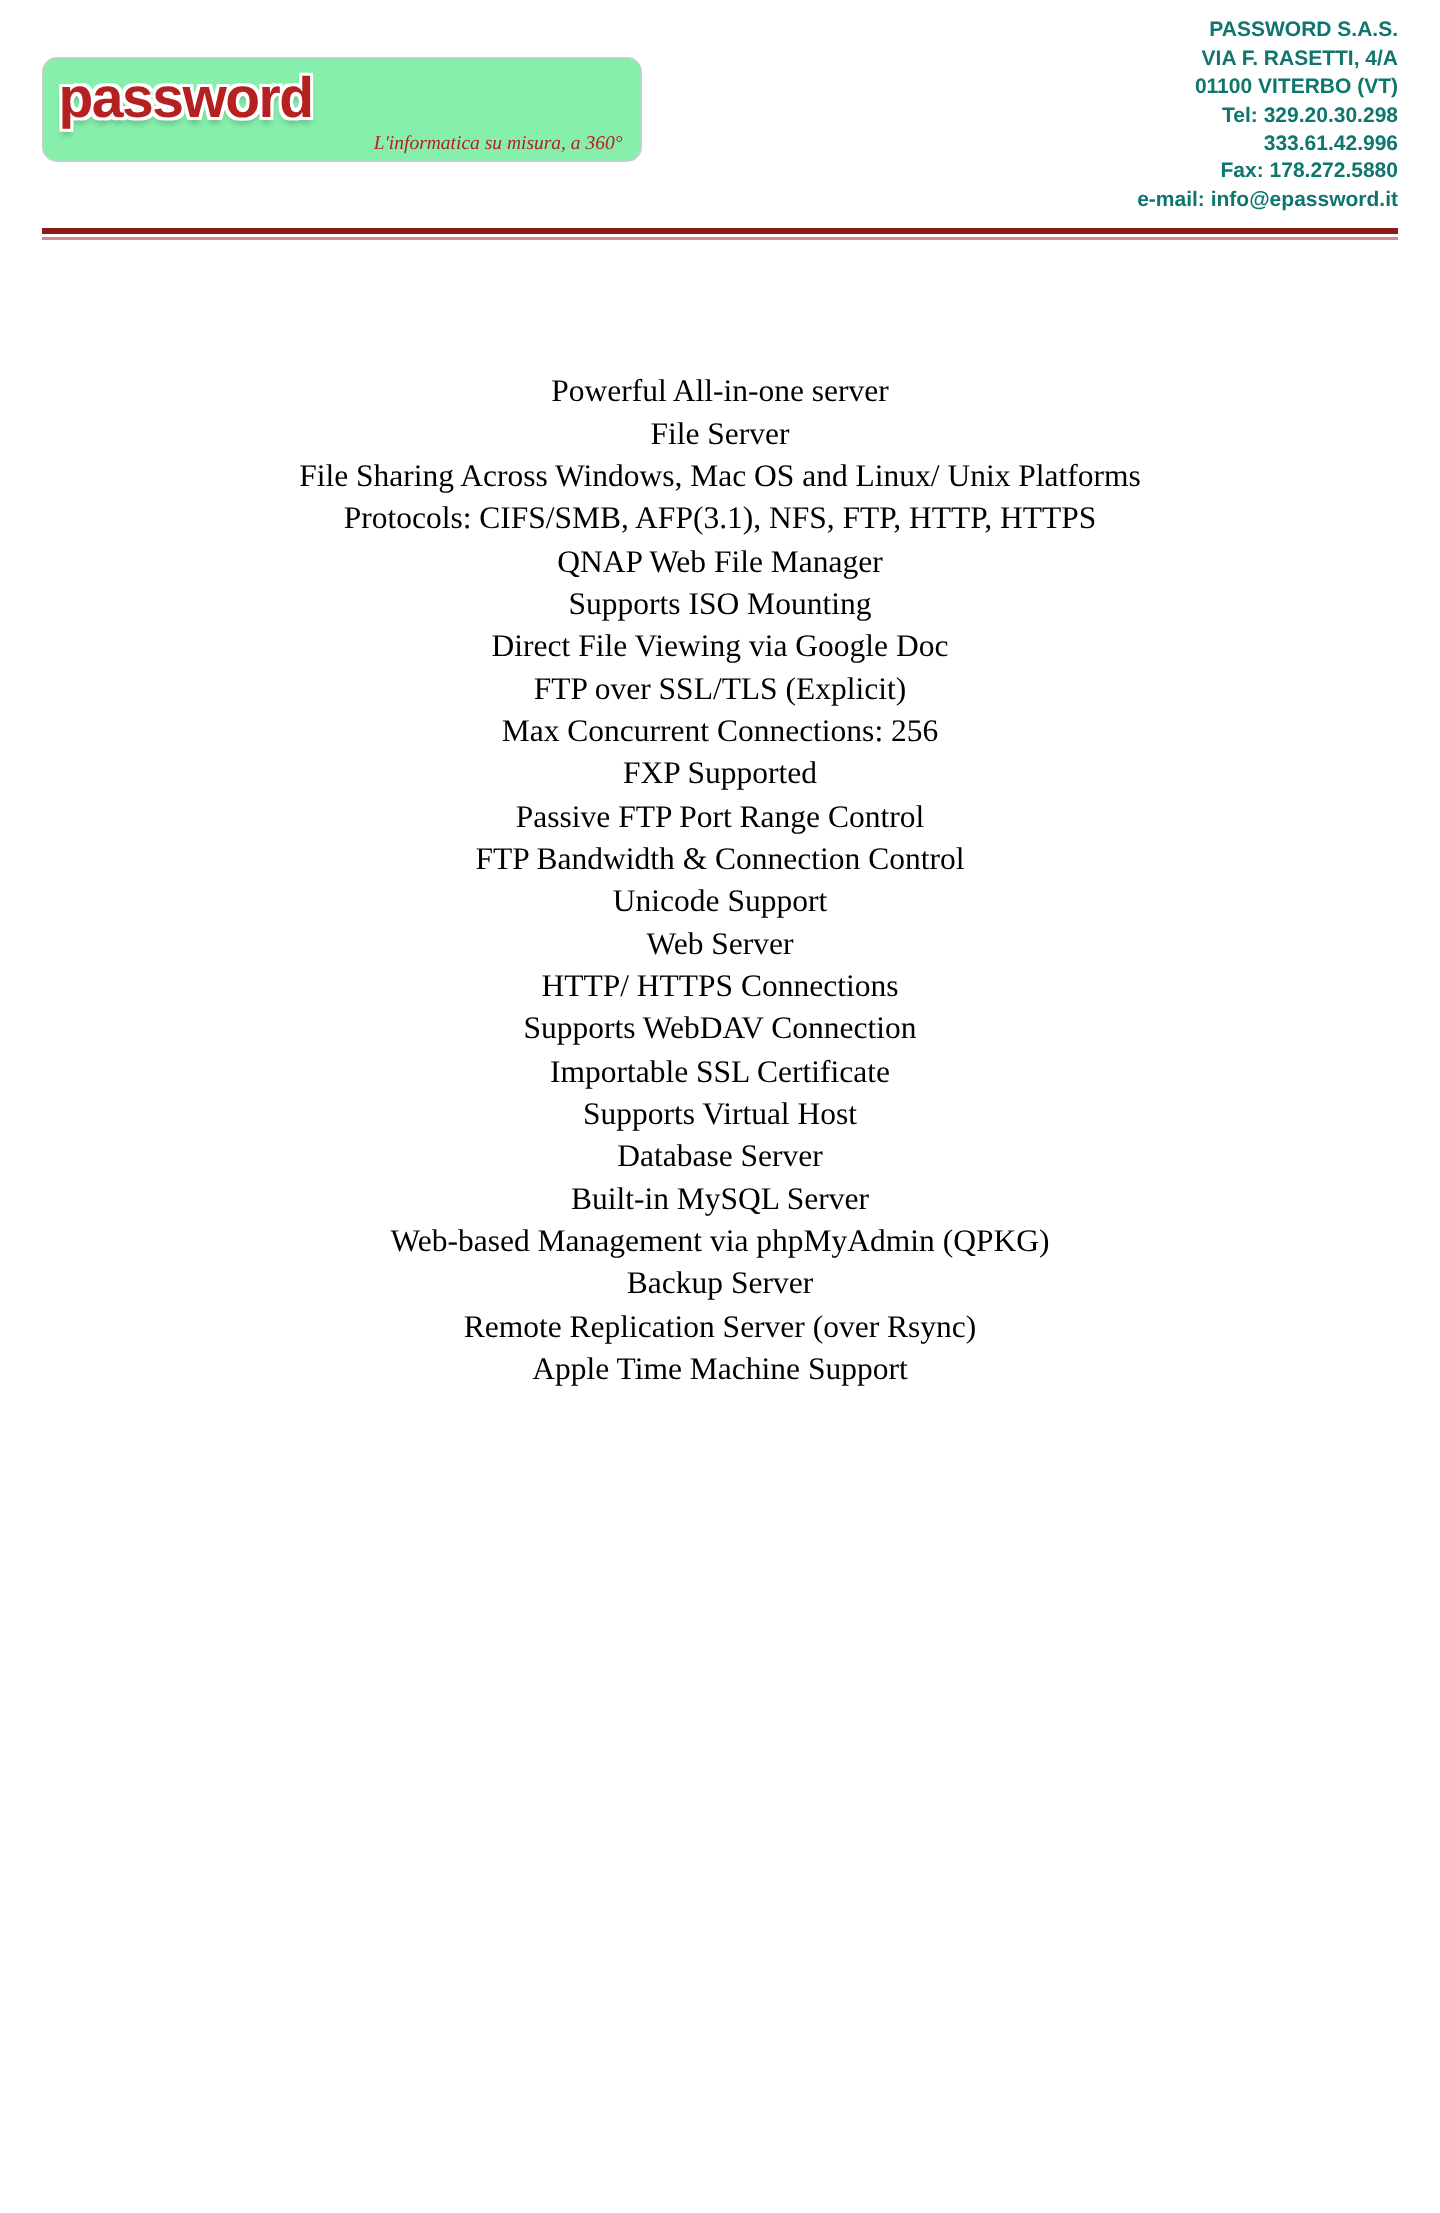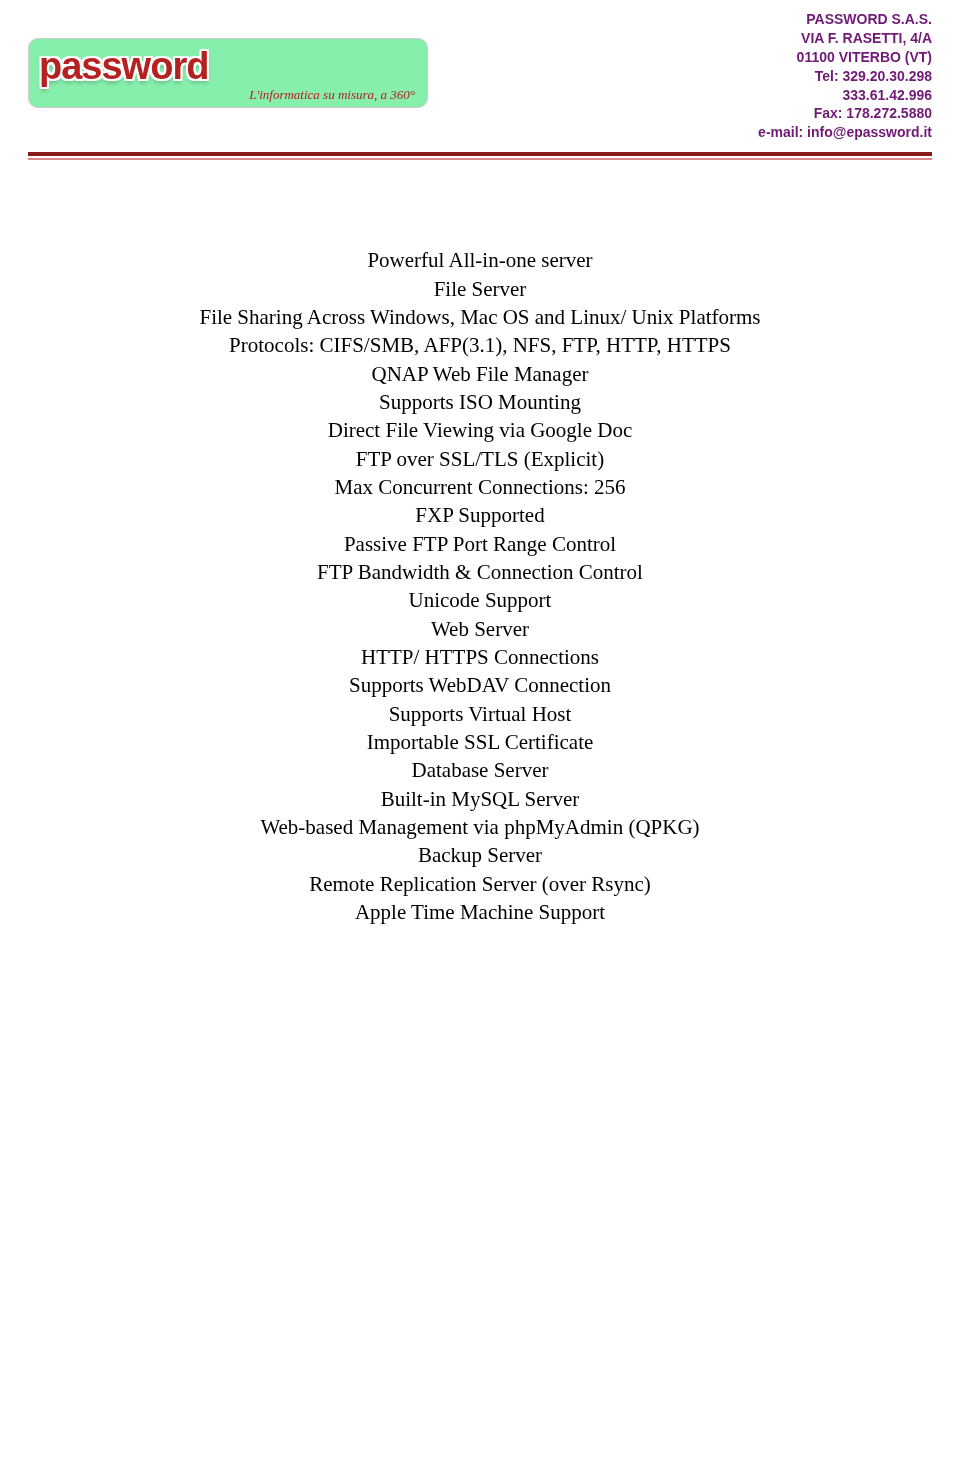--- a/index.html
+++ b/index.html
@@ -54,21 +54,21 @@
     font-size: 13px;
     color: #b52020;
     font-style: italic;
   }
   .company-info {
     text-align: right;
     font-family: Verdana, Arial, sans-serif;
     font-size: 14px;
     font-weight: 700;
     line-height: 1.35;
-    color: #701a75;
+    color: #0f766e;
     white-space: nowrap;
   }
   .rule-dark {
     height: 4px; background: #8a1a1a; margin-top: 10px;
   }
   .rule-light {
     height: 2px; background: #d88; margin-top: 2px;
   }
   .content {
     padding: 80px 80px 40px 80px;
@@ -118,22 +118,22 @@
   <p>FTP over SSL/TLS (Explicit)</p>
   <p>Max Concurrent Connections: 256</p>
   <p>FXP Supported</p>
   <p>Passive FTP Port Range Control</p>
   <p>FTP Bandwidth &amp; Connection Control</p>
   <p>Unicode Support</p>
 
   <p class="section-title">Web Server</p>
   <p>HTTP/ HTTPS Connections</p>
   <p>Supports WebDAV Connection</p>
+  <p>Importable SSL Certificate</p>
   <p>Supports Virtual Host</p>
-  <p>Importable SSL Certificate</p>
 
   <p class="section-title">Database Server</p>
   <p>Built-in MySQL Server</p>
   <p>Web-based Management via phpMyAdmin (QPKG)</p>
 
   <p class="section-title">Backup Server</p>
   <p>Remote Replication Server (over Rsync)</p>
   <p>Apple Time Machine Support</p>
 
 </div>

